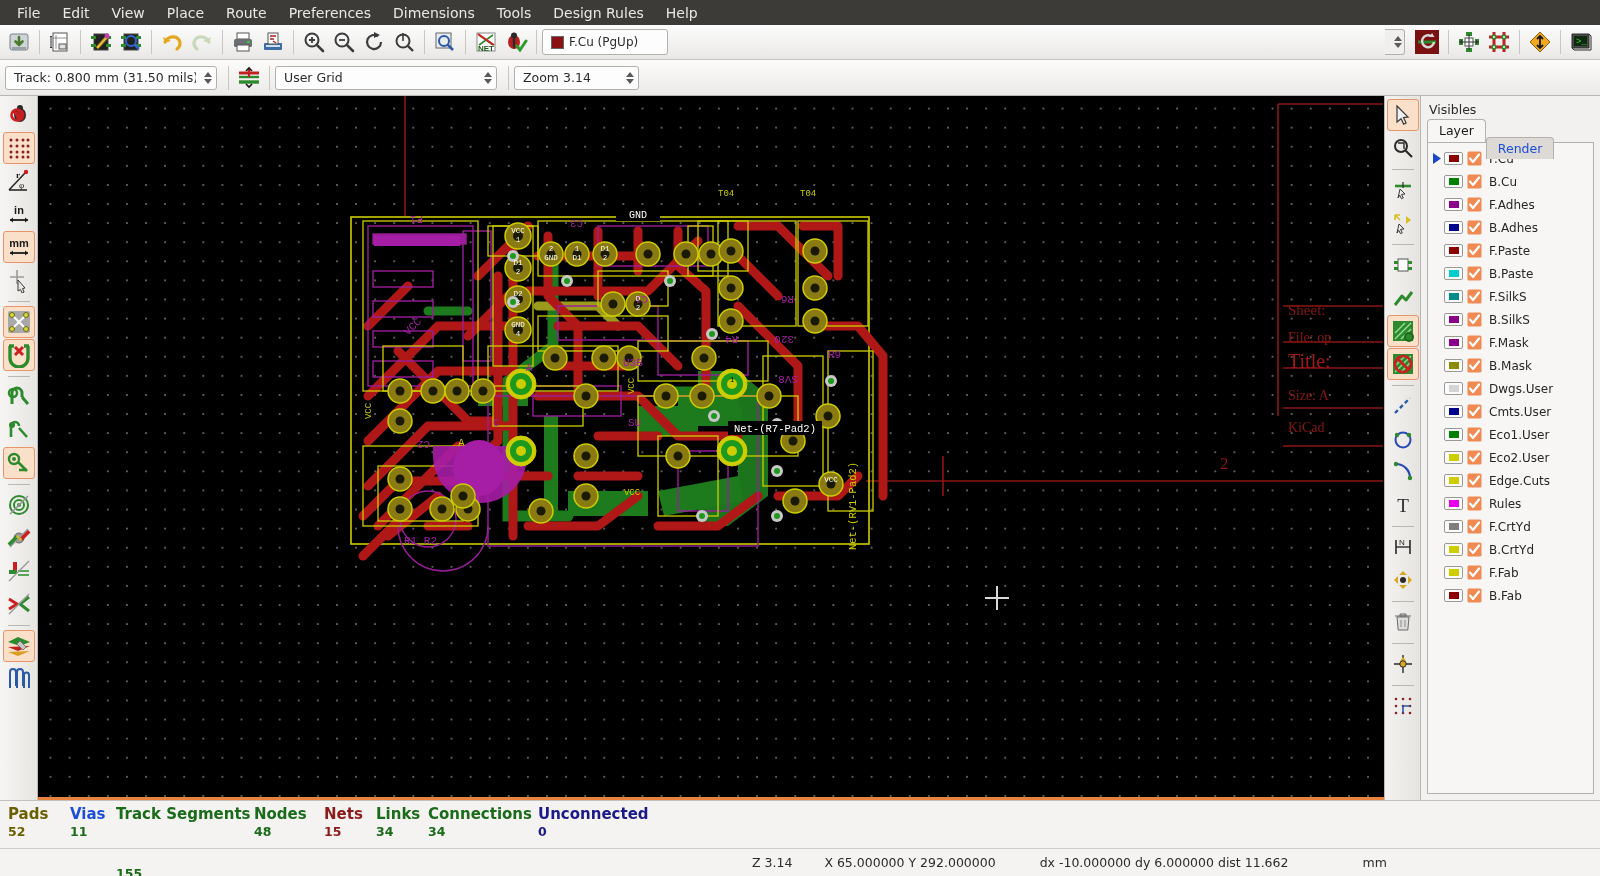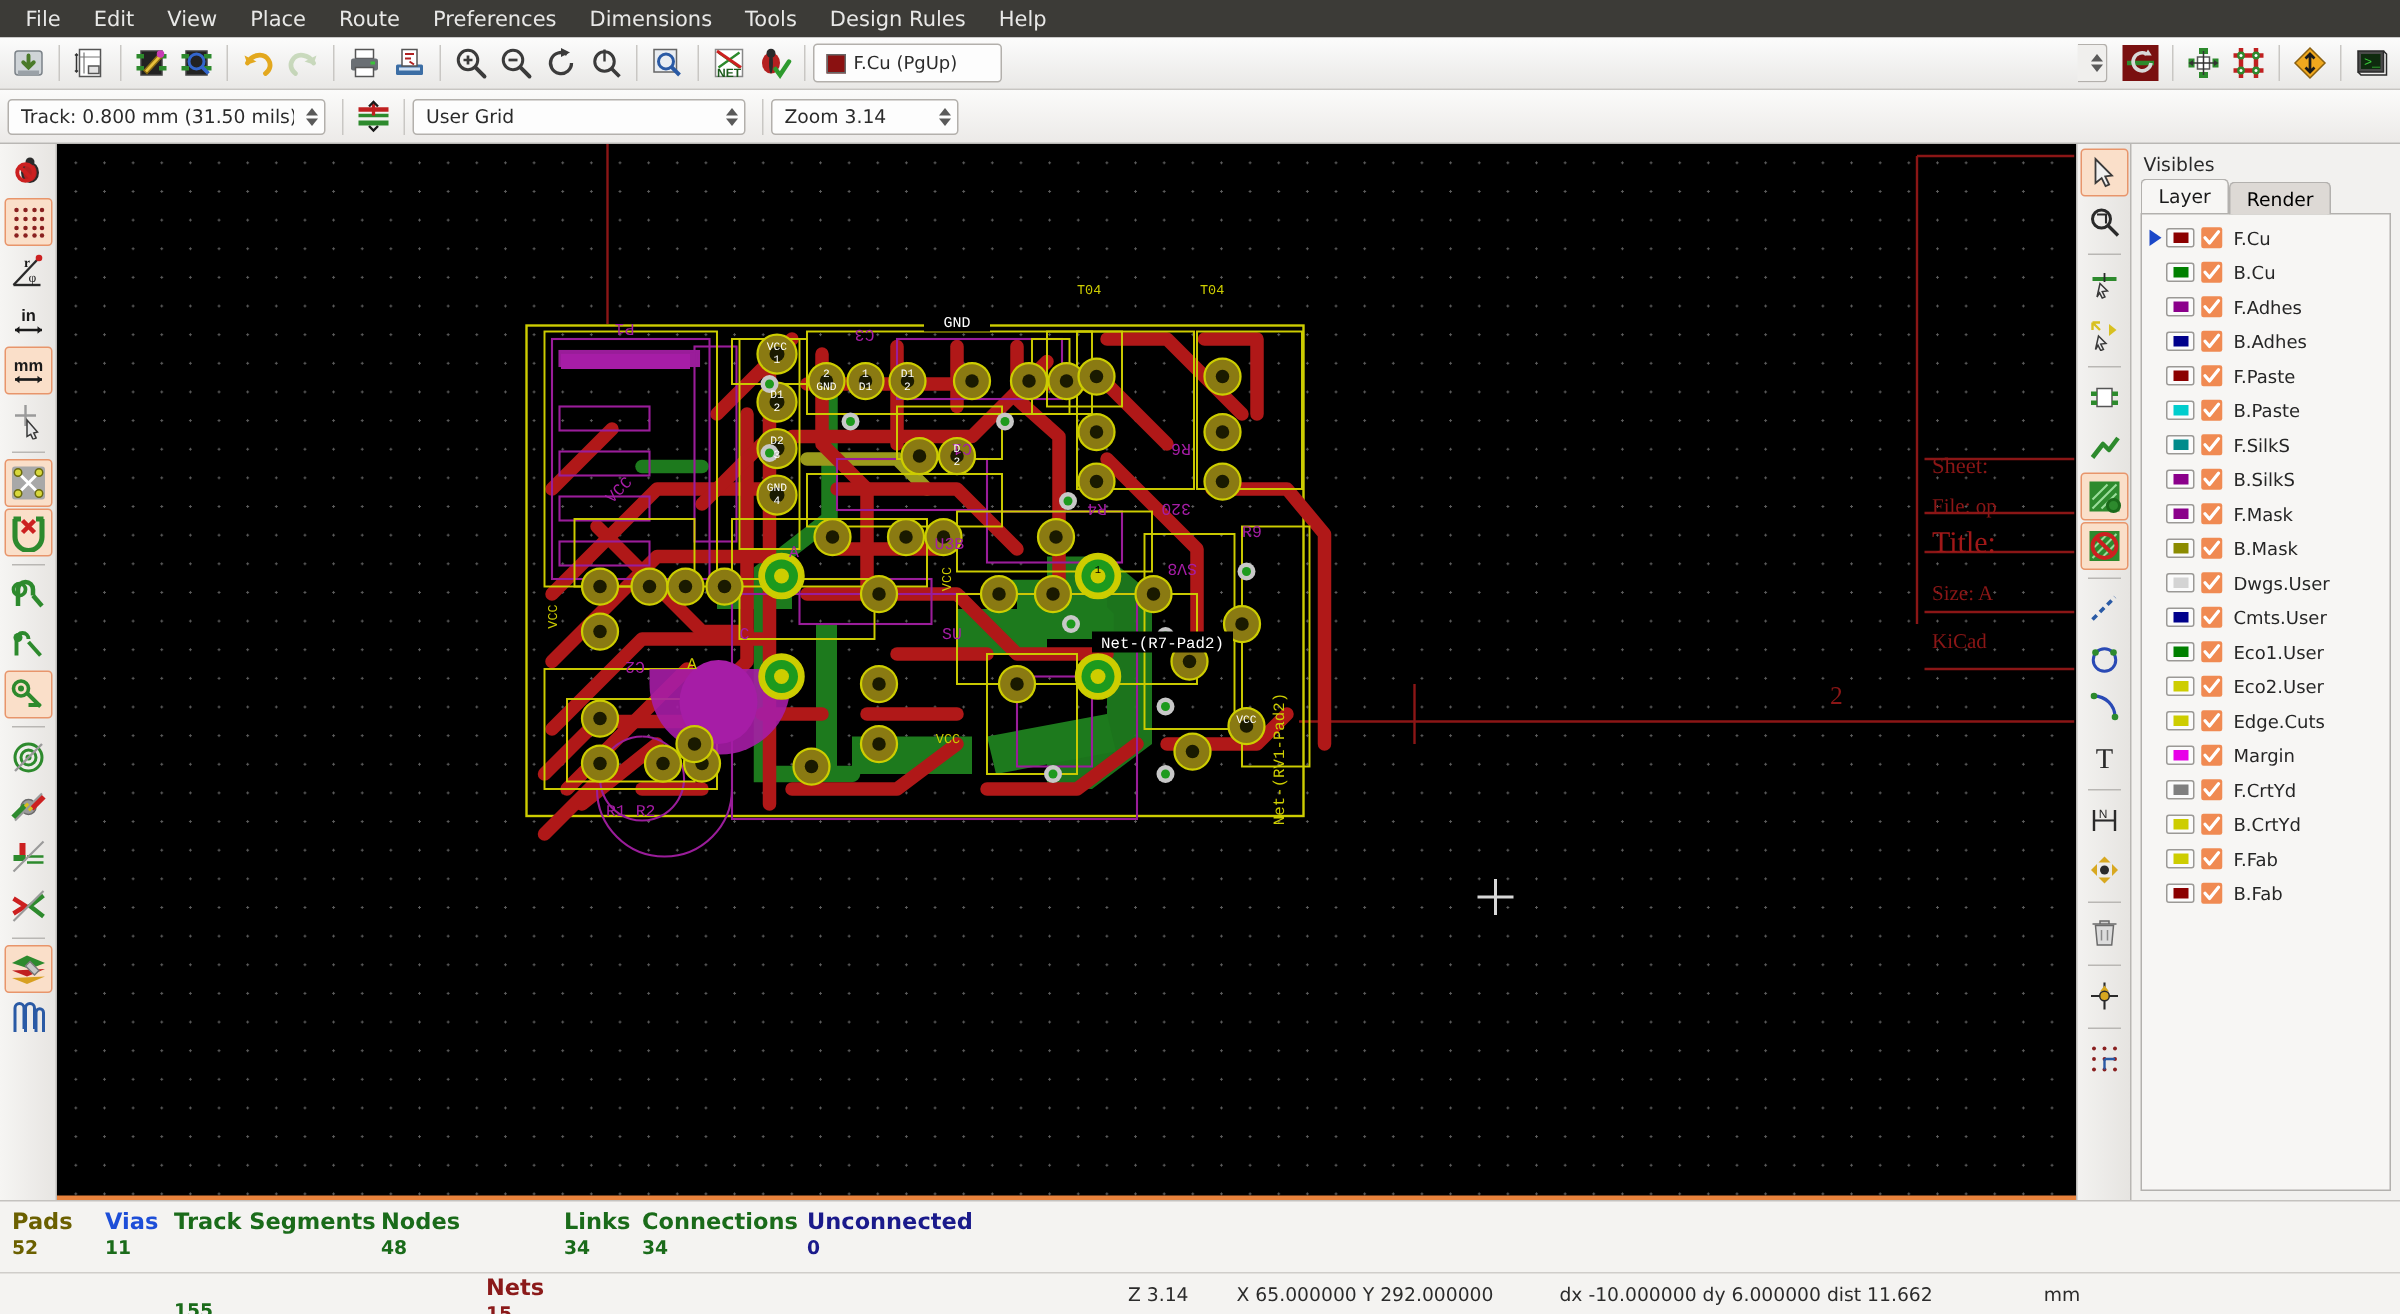--- a/index.html
+++ b/index.html
@@ -120,22 +120,22 @@
     background: #f2f1ef;
     border-left: 1px solid #b9b7b4;
     display: flex; flex-direction: column;
   }
   .rpanel-title { font-size: 12.5px; color: #2a2a2a; padding: 6px 8px 3px 8px; }
   .tabrow { display: flex; padding-left: 6px; align-items: flex-end; height: 22px; }
   .tab {
     font-size: 12.5px; padding: 3px 11px 3px 11px;
     border: 1px solid #b3b1ae; border-bottom: none;
     border-radius: 4px 4px 0 0;
-    background: #ddd9d5; color: #000000;
-    cursor: default; position: relative; top: 1px;
+    background: #ddd9d5; color: #1d4ed8;
+    cursor: default; position: relative; top: 17px;
   }
   .tab.sel { background: #f7f6f4; color: #1a1a1a; top: 0; padding-bottom: 4px; z-index: 2; }
   .layerbox {
     flex: 1 1 auto; margin: 0 6px 6px 6px;
     background: #f7f6f4; border: 1px solid #b3b1ae; border-top: 1px solid #b3b1ae;
     overflow: hidden; padding-top: 4px;
   }
   .lrow { display: flex; align-items: center; height: 23px; padding-left: 4px; cursor: default; }
   .larrow { width: 12px; flex: 0 0 12px; display: flex; align-items: center; }
   .lswatch-o {
@@ -1222,21 +1222,21 @@
           </div>
           <div class="lrow">
             <span class="larrow"></span>
             <span class="lswatch-o">
               <span class="lswatch" style="background: rgb(232, 0, 232);"></span>
             </span>
             <span class="lcheck"><svg width="15" height="15" viewBox="0 0 15 15">
                 <rect x="0.5" y="0.5" width="14" height="14" rx="1.5" fill="#f08a52"></rect>
                 <path d="M3 7.5l3 3.5 6-7.5" stroke="#fff" stroke-width="2.2" fill="none" stroke-linecap="round" stroke-linejoin="round"></path>
               </svg></span>
-            <span class="lname">Margin</span>
+            <span class="lname">Rules</span>
           </div>
           <div class="lrow">
             <span class="larrow"></span>
             <span class="lswatch-o">
               <span class="lswatch" style="background: rgb(127, 127, 127);"></span>
             </span>
             <span class="lcheck"><svg width="15" height="15" viewBox="0 0 15 15">
                 <rect x="0.5" y="0.5" width="14" height="14" rx="1.5" fill="#f08a52"></rect>
                 <path d="M3 7.5l3 3.5 6-7.5" stroke="#fff" stroke-width="2.2" fill="none" stroke-linecap="round" stroke-linejoin="round"></path>
               </svg></span>
@@ -1291,21 +1291,21 @@
         </div>
         <div class="statcol" style="width: 138px; gap: 42px;">
           <span class="statlab" style="color: rgb(26, 107, 26);">Track Segments</span>
           <span class="statval" style="color: rgb(26, 107, 26);">155</span>
         </div>
         <div class="statcol" style="width: 70px;">
           <span class="statlab" style="color: rgb(26, 107, 26);">Nodes</span>
           <span class="statval" style="color: rgb(26, 107, 26);">48</span>
         </div>
         <div class="statcol" style="width: 52px;">
-          <span class="statlab" style="color: rgb(139, 26, 26); margin-top: 44px;">Nets</span>
+          <span class="statlab" style="color: rgb(139, 26, 26);">Nets</span>
           <span class="statval" style="color: rgb(139, 26, 26);">15</span>
         </div>
         <div class="statcol" style="width: 52px;">
           <span class="statlab" style="color: rgb(26, 107, 26);">Links</span>
           <span class="statval" style="color: rgb(26, 107, 26);">34</span>
         </div>
         <div class="statcol" style="width: 110px;">
           <span class="statlab" style="color: rgb(26, 107, 26);">Connections</span>
           <span class="statval" style="color: rgb(26, 107, 26);">34</span>
         </div>

